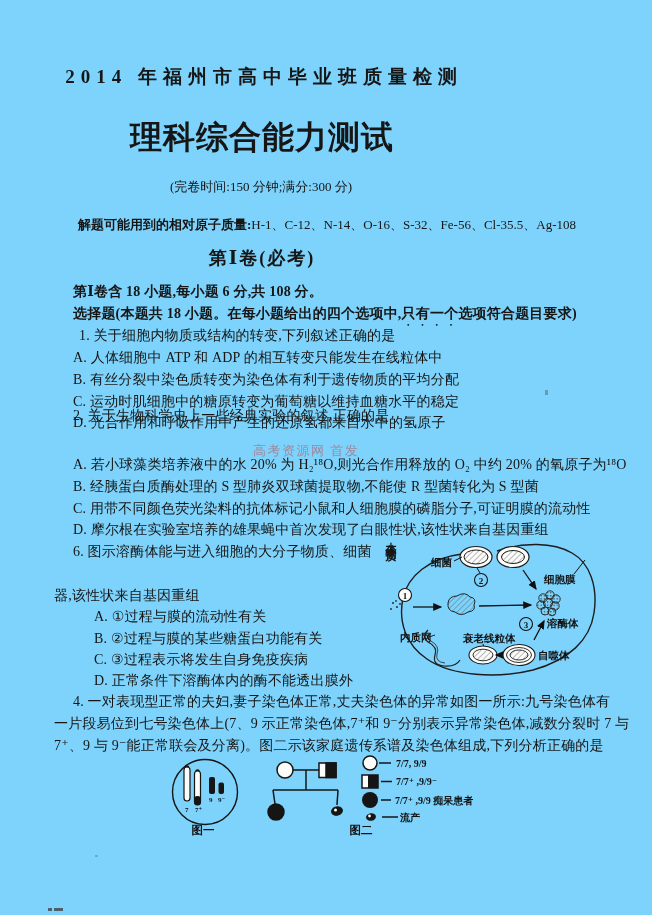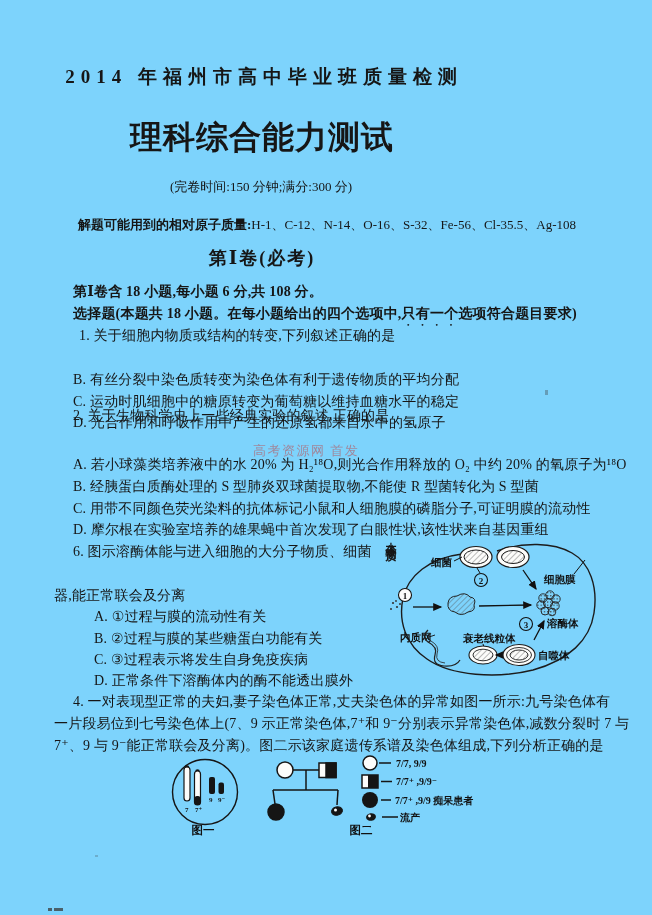--- a/index.html
+++ b/index.html
@@ -49,32 +49,33 @@
     <span class="b">解题可能用到的相对原子质量:</span><span>H-1、C-12、N-14、O-16、S-32、Fe-56、Cl-35.5、Ag-108</span>
   </div>
   <div class="sect">第Ⅰ卷(必考)</div>
 
   <div class="ln b" style="top:284px;left:73px;">第Ⅰ卷含 18 小题,每小题 6 分,共 108 分。</div>
   <div class="ln b" style="top:306px;left:73px;">
     <span>选择题(本题共 18 小题。在每小题给出的四个选项中,</span><span class="em-dots">只有一个</span><span>选项符合题目要求)</span>
   </div>
 
   <div class="ln" style="top:328px;left:79px;">1. 关于细胞内物质或结构的转变,下列叙述正确的是</div>
+  <div class="ln" style="top:350px;left:73px;">A. 人体细胞中 ATP 和 ADP 的相互转变只能发生在线粒体中</div>
   <div class="ln" style="top:372px;left:73px;">B. 有丝分裂中染色质转变为染色体有利于遗传物质的平均分配</div>
   <div class="ln" style="top:394px;left:73px;">C. 运动时肌细胞中的糖原转变为葡萄糖以维持血糖水平的稳定</div>
   <div class="ln" style="top:415px;left:73px;">D. 光合作用和呼吸作用中产生的还原氢都来自水中的氢原子</div>
 
   <div class="ln" style="top:408px;left:73px;">2. 关于生物科学史上一些经典实验的叙述,正确的是</div>
   <div class="ln" style="top:457px;left:73px;">A. 若小球藻类培养液中的水 20% 为 H₂¹⁸O,则光合作用释放的 O₂ 中约 20% 的氧原子为¹⁸O</div>
   <div class="ln" style="top:479px;left:73px;">B. 经胰蛋白质酶处理的 S 型肺炎双球菌提取物,不能使 R 型菌转化为 S 型菌</div>
   <div class="ln" style="top:501px;left:73px;">C. 用带不同颜色荧光染料的抗体标记小鼠和人细胞膜的磷脂分子,可证明膜的流动性</div>
   <div class="ln" style="top:522px;left:73px;">D. 摩尔根在实验室培养的雄果蝇中首次发现了白眼性状,该性状来自基因重组</div>
 
   <div class="ln" style="top:544px;left:73px;">6. 图示溶酶体能与进入细胞的大分子物质、细菌</div>
-  <div class="ln" style="top:588px;left:54px;">器,能正常联会及分离</div>
+  <div class="ln" style="top:588px;left:54px;">器,该性状来自基因重组</div>
   <div class="ln" style="top:609px;left:94px;">A. ①过程与膜的流动性有关</div>
   <div class="ln" style="top:631px;left:94px;">B. ②过程与膜的某些糖蛋白功能有关</div>
   <div class="ln" style="top:652px;left:94px;">C. ③过程表示将发生自身免疫疾病</div>
   <div class="ln" style="top:673px;left:94px;">D. 正常条件下溶酶体内的酶不能透出膜外</div>
 
   <div class="ln" style="top:694px;left:73px;">4. 一对表现型正常的夫妇,妻子染色体正常,丈夫染色体的异常如图一所示:九号染色体有</div>
   <div class="ln" style="top:716px;left:54px;">一片段易位到七号染色体上(7、9 示正常染色体,7⁺和 9⁻分别表示异常染色体,减数分裂时 7 与</div>
   <div class="ln" style="top:738px;left:54px;">7⁺、9 与 9⁻能正常联会及分离)。图二示该家庭遗传系谱及染色体组成,下列分析正确的是</div>
 
   <div class="watermark">高考资源网 首发</div>

